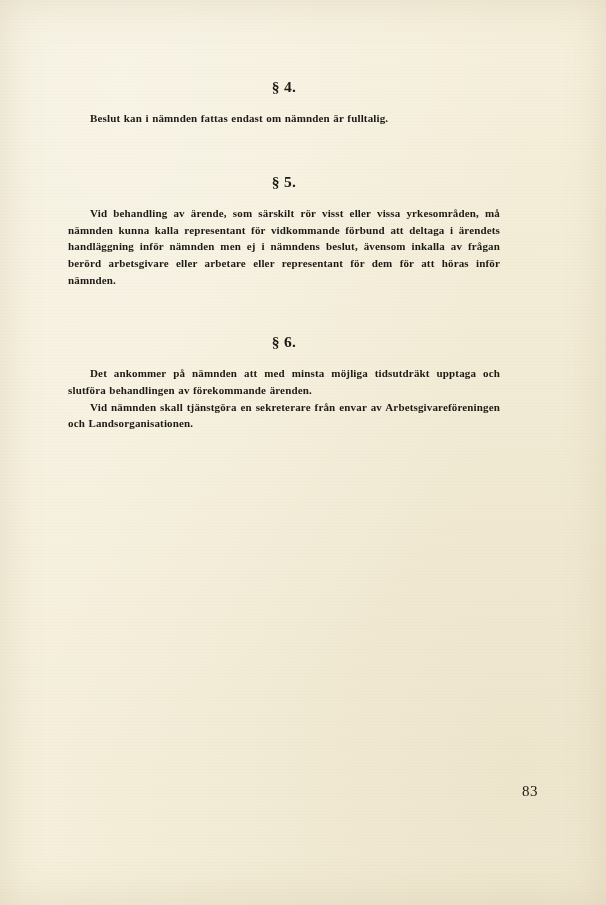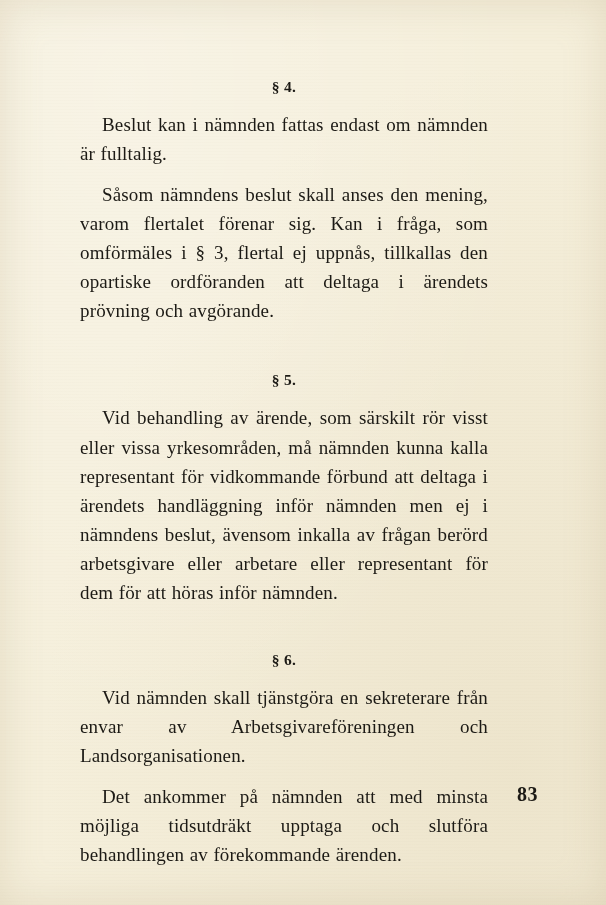--- a/index.html
+++ b/index.html
@@ -35,39 +35,40 @@
     text-align: center;
     font-size: 15.5px;
     font-weight: bold;
     letter-spacing: 0.3px;
     margin: 0 0 14px 0;
   }
   .sec-heading.second { margin-top: 46px; }
   .sec-heading.third  { margin-top: 44px; }
 
   p.para {
-    margin: 12px;
-    font-size: 19px;
+    margin: 0;
+    font-size: 11px;
     line-height: 1.53;
     text-align: justify;
     text-justify: inter-word;
     letter-spacing: 0.15px;
     word-spacing: 0.6px;
+    font-weight: bold;
   }
   p.para.indent { text-indent: 22px; }
   p.para + p.para { margin-top: 0; }
 
   .block { margin-bottom: 0; }
 
   .pageno {
     position: absolute;
     right: 68px;
     top: 783px;
-    font-size: 20px;
-    font-weight: bold;
+    font-size: 15px;
+    font-weight: normal;
     letter-spacing: 0.5px;
     margin-left: 38px;
   }
 
   
   .grain {
     position: absolute;
     inset: 0;
     pointer-events: none;
     background-image:
@@ -86,30 +87,29 @@
 
 <div class="page">
   <div class="grain"></div>
   <div class="edge-shadow"></div>
 
   <div class="content">
 
     <div class="block">
       <div class="sec-heading first">§ 4.</div>
       <p class="para indent">Beslut kan i nämnden fattas endast om nämnden är fulltalig.</p>
-      <p class="para indent">Såsom nämndens beslut skall anses den mening, varom flertalet förenar sig. Kan i fråga, som omförmäles i § 3, flertal ej uppnås, tillkallas den opartiske ordföranden att deltaga i ärendets prövning och avgörande.</p>
     </div>
 
     <div class="block">
       <div class="sec-heading second">§ 5.</div>
       <p class="para indent">Vid behandling av ärende, som särskilt rör visst eller vissa yrkesområden, må nämnden kunna kalla representant för vidkommande förbund att deltaga i ärendets handläggning inför nämnden men ej i nämndens beslut, ävensom inkalla av frågan berörd arbetsgivare eller arbetare eller representant för dem för att höras inför nämnden.</p>
     </div>
 
     <div class="block">
       <div class="sec-heading third">§ 6.</div>
+      <p class="para indent">Det ankommer på nämnden att med minsta möjliga tidsutdräkt upptaga och slutföra behandlingen av förekommande ärenden.</p>
       <p class="para indent">Vid nämnden skall tjänstgöra en sekreterare från envar av Arbetsgivareföreningen och Landsorganisationen.</p>
-      <p class="para indent">Det ankommer på nämnden att med minsta möjliga tidsutdräkt upptaga och slutföra behandlingen av förekommande ärenden.</p>
     </div>
 
   </div>
 
   <div class="pageno">83</div>
 </div>
 
 </body></html>

